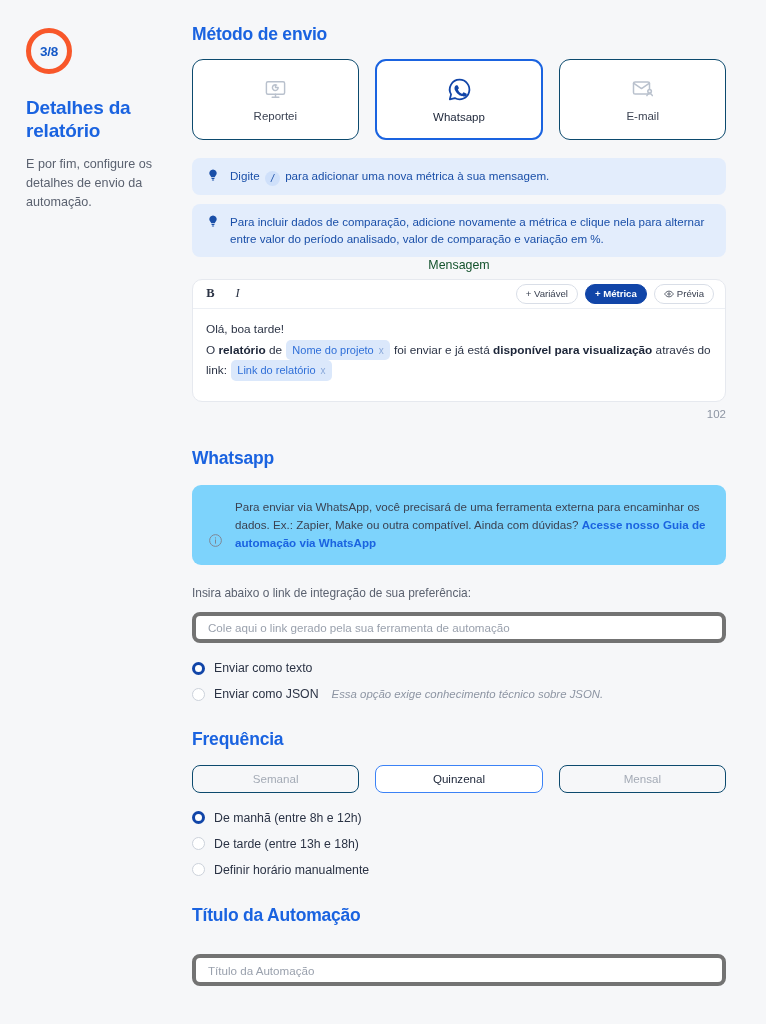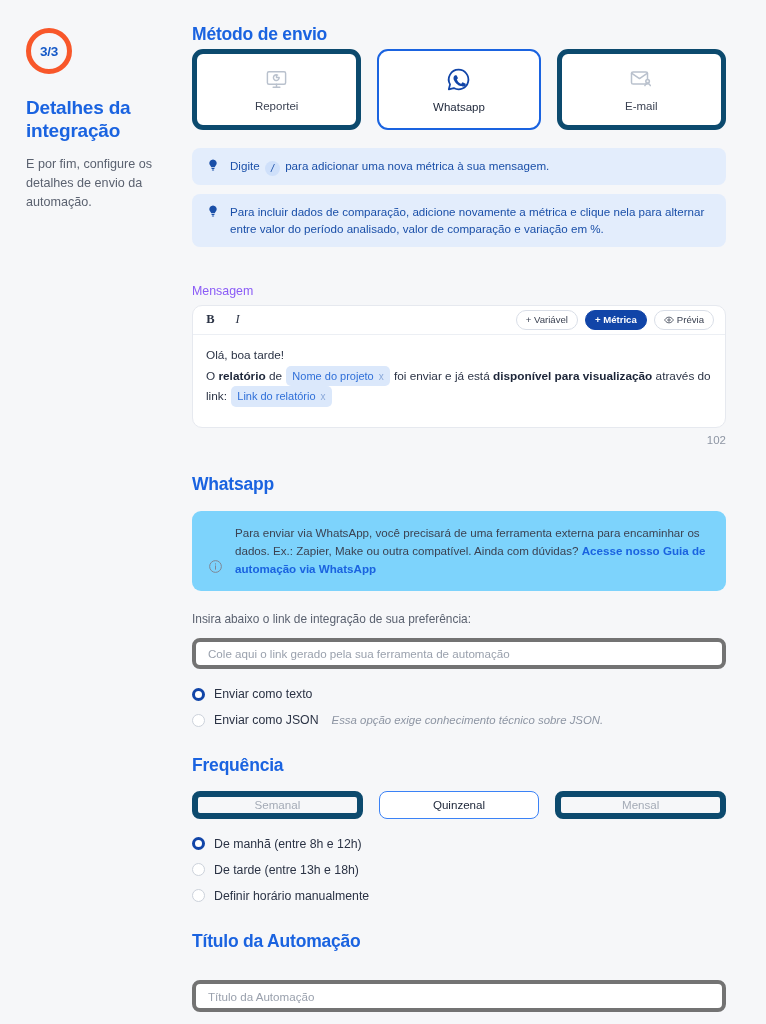--- a/index.html
+++ b/index.html
@@ -55,33 +55,33 @@
     position: absolute;
     left: 192px; top: 0;
     width: 574px;
     padding: 24px 40px 0 0;
   }
   .section-title {
     font-size: 17.5px;
     font-weight: bold;
     color: #1a63e0;
     letter-spacing: -0.2px;
-    margin: 0 0 4px 0;
+    margin: 0 0 14px 0;
   }
 
   
   .method-row {
     display: flex;
     gap: 16px;
   }
   .method-card {
     flex: 1;
     height: 81px;
     background: #ffffff;
-    border: 5px solid #0c4a6e;
+    border: 1px solid #0c4a6e;
     border-radius: 11px;
     display: flex;
     flex-direction: column;
     align-items: center;
     justify-content: center;
     gap: 9px;
     cursor: pointer;
   }
   .method-card.selected {
     border: 2px solid #1a63e0;
@@ -119,24 +119,25 @@
     text-align: center;
     font-size: 10.5px;
     font-style: italic;
     color: #1a4fa8;
     vertical-align: -2px;
     margin: 0 2px;
   }
 
   
   .field-label {
-    margin-top: 37px;
+    margin-top: 1px;
     font-size: 12.4px;
-    color: #8b5cf6;
+    color: #14532d;
     margin-bottom: 7px;
+    text-align: center;
   }
   .editor {
     background: #ffffff;
     border: 1px solid #e6e9ef;
     border-radius: 10px;
     overflow: hidden;
   }
   .editor-toolbar {
     height: 29px;
     display: flex;
@@ -284,21 +285,21 @@
   
   .freq-row {
     display: flex;
     gap: 16px;
     margin-top: 14px;
   }
   .freq-pill {
     flex: 1;
     height: 28px;
     border-radius: 8px;
-    border: 6px solid #0c4a6e;
+    border: 1px solid #0c4a6e;
     background: #f6f7f9;
     display: flex;
     align-items: center;
     justify-content: center;
     font-size: 11.6px;
     color: #a4abb6;
     cursor: pointer;
   }
   .freq-pill.selected {
     background: #ffffff;
@@ -306,23 +307,23 @@
     color: #1b2437;
   }
 </style>
 </head>
 <body>
 
 <div class="page">
 
   <aside class="sidebar">
     <div class="step-circle">
-      <span>3/3</span>
-    </div>
-    <h1 class="sidebar-title">Detalhes da integração</h1>
+      <span>3/8</span>
+    </div>
+    <h1 class="sidebar-title">Detalhes da relatório</h1>
     <p class="sidebar-desc">E por fim, configure os detalhes de envio da automação.</p>
   </aside>
 
   <main class="main">
 
     
     <h2 class="section-title">Método de envio</h2>
 
     <div class="method-row">
 

